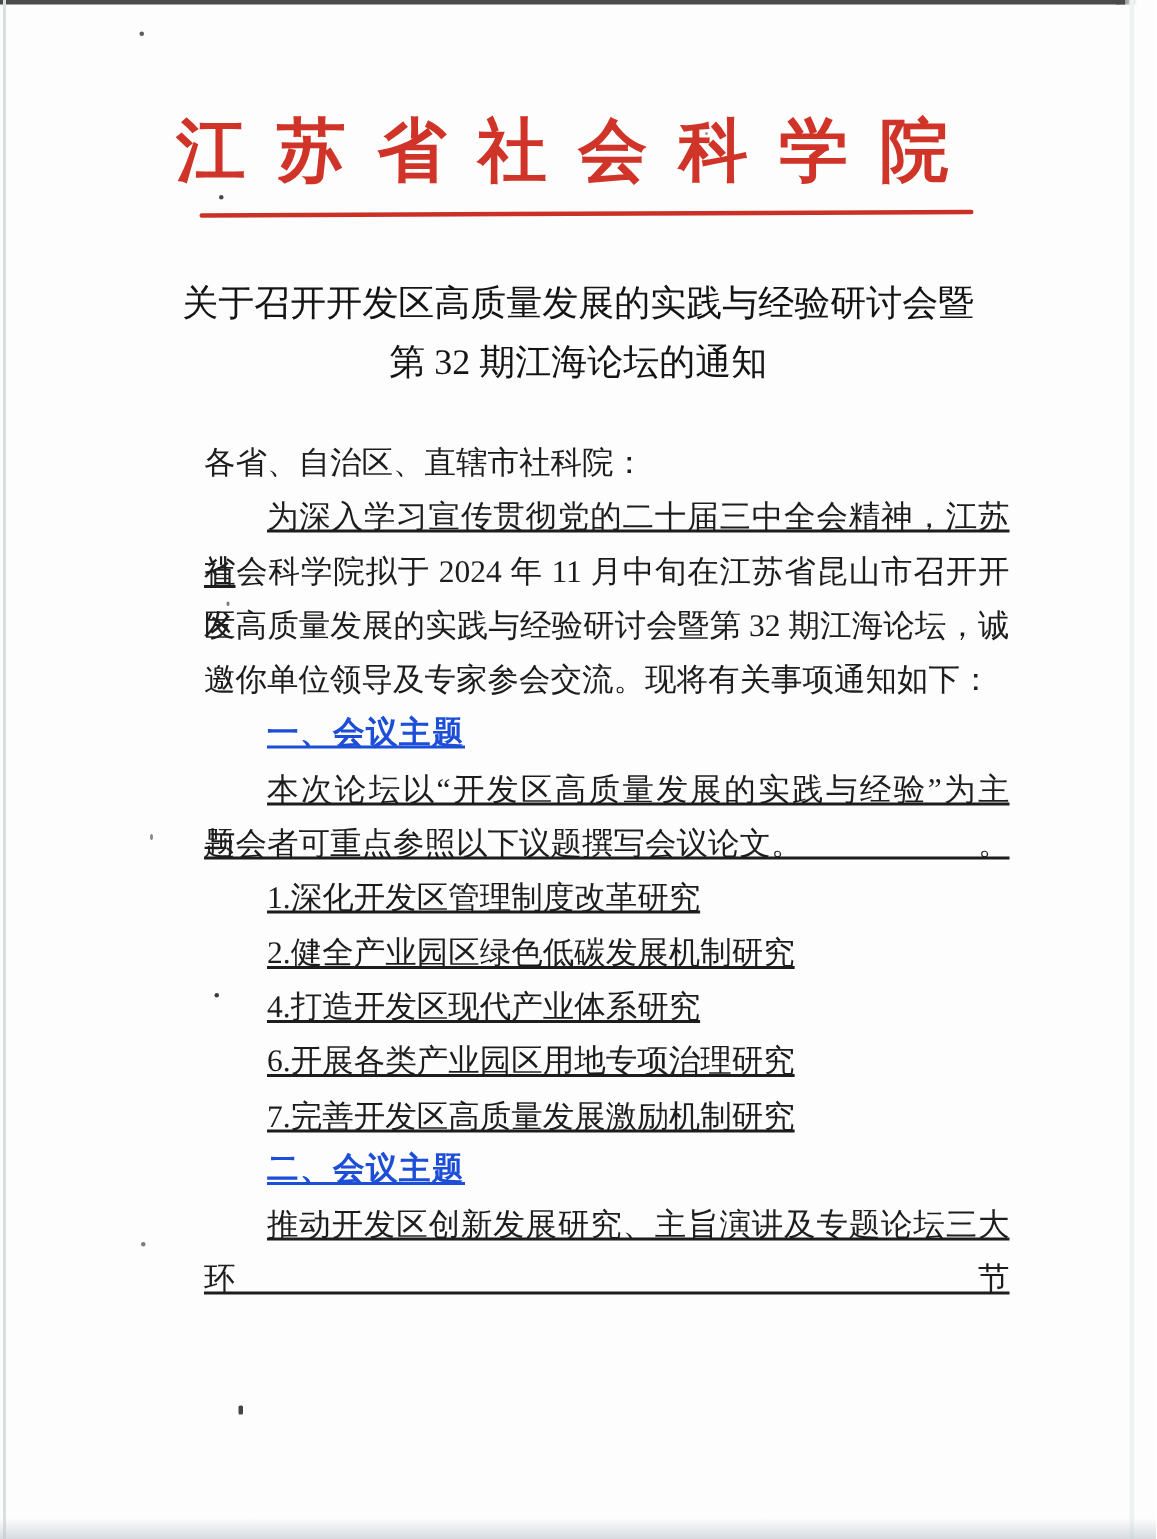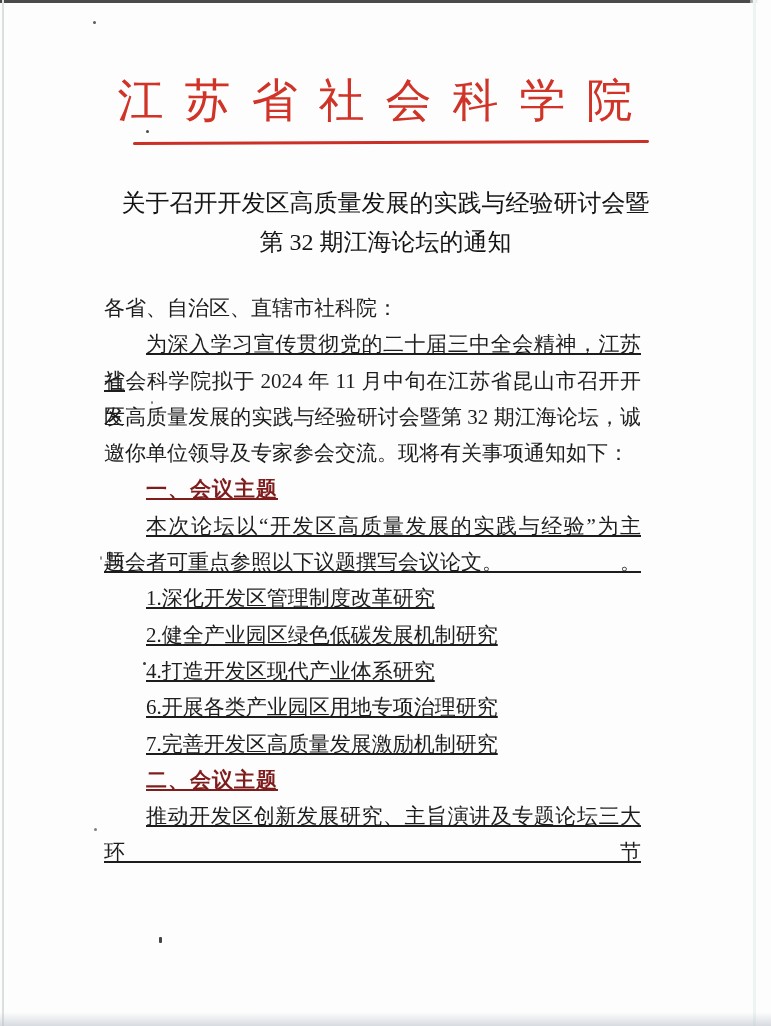--- a/index.html
+++ b/index.html
@@ -15,45 +15,45 @@
   .edge-top{position:absolute;top:0;left:0;width:750px;height:3px;background:#4b4b4b;}
   .edge-top-fade{position:absolute;top:0;left:744px;width:14px;height:3px;background:linear-gradient(to right,#4b4b4b,rgba(255,255,255,0));}
   .edge-left{position:absolute;top:0;left:2px;width:2px;height:1026px;background:#dcdfe0;}
   .edge-right{position:absolute;top:0;left:753px;width:3px;height:1026px;background:#edf4f2;}
   .shadow-bottom{position:absolute;left:0;bottom:0;width:771px;height:14px;
     background:linear-gradient(to bottom,rgba(190,197,204,0) 0%,rgba(185,193,201,0.55) 100%);}
   
   .letterhead{
     position:absolute;top:78px;left:0;width:100%;
     margin:0;text-align:center;
-    font-size:46px;line-height:46px;font-weight:normal;
+    font-size:46px;line-height:46px;font-weight:bold;
     letter-spacing:21px;box-sizing:border-box;
     color:#d03428;
   }
   .letterhead-rule{
     position:absolute;top:141px;left:133px;width:516px;height:3px;
     background:#cb3026;transform:rotate(-0.25deg);border-radius:2px;
   }
   
   .doc-title{
     position:absolute;top:184px;left:0;width:100%;
     text-align:center;color:#141414;
     font-size:24px;line-height:39px;font-weight:normal;
   }
   
   .body-text{
-    position:absolute;top:290px;left:104px;width:537px;
+    position:absolute;top:290px;left:136px;width:537px;
     font-size:21px;color:#1d1d1d;
   }
   .ln{line-height:36.3px;height:36.3px;white-space:nowrap;}
   .ln.ind{text-indent:2em;text-decoration:underline;}
   .ln.fill{white-space:normal;text-align:justify;text-align-last:justify;}
   .ln.hd{
     font-family:"Liberation Sans","DejaVu Sans",sans-serif;
-    font-weight:bold;color:#7f1d1d;letter-spacing:1px;
+    font-weight:bold;color:#1d4ed8;letter-spacing:1px;
   }
   
   .sp{position:absolute;background:#555;border-radius:50%;}
   .sp1{left:93px;top:21px;width:3px;height:3px;background:#5a5a5a;}
   .sp2{left:146px;top:130px;width:3px;height:3px;background:#4a4a4a;}
   .sp3{left:470px;top:88px;width:2px;height:2px;background:#9a9a9a;}
   .sp4{left:151px;top:401px;width:2px;height:3px;background:#7a7a7a;}
   .sp5{left:100px;top:556px;width:2px;height:4px;background:#8a8a8a;}
   .sp6{left:143px;top:662px;width:3px;height:3px;background:#3a3a3a;}
   .sp7{left:94px;top:828px;width:3px;height:3px;background:#7e7e7e;}

